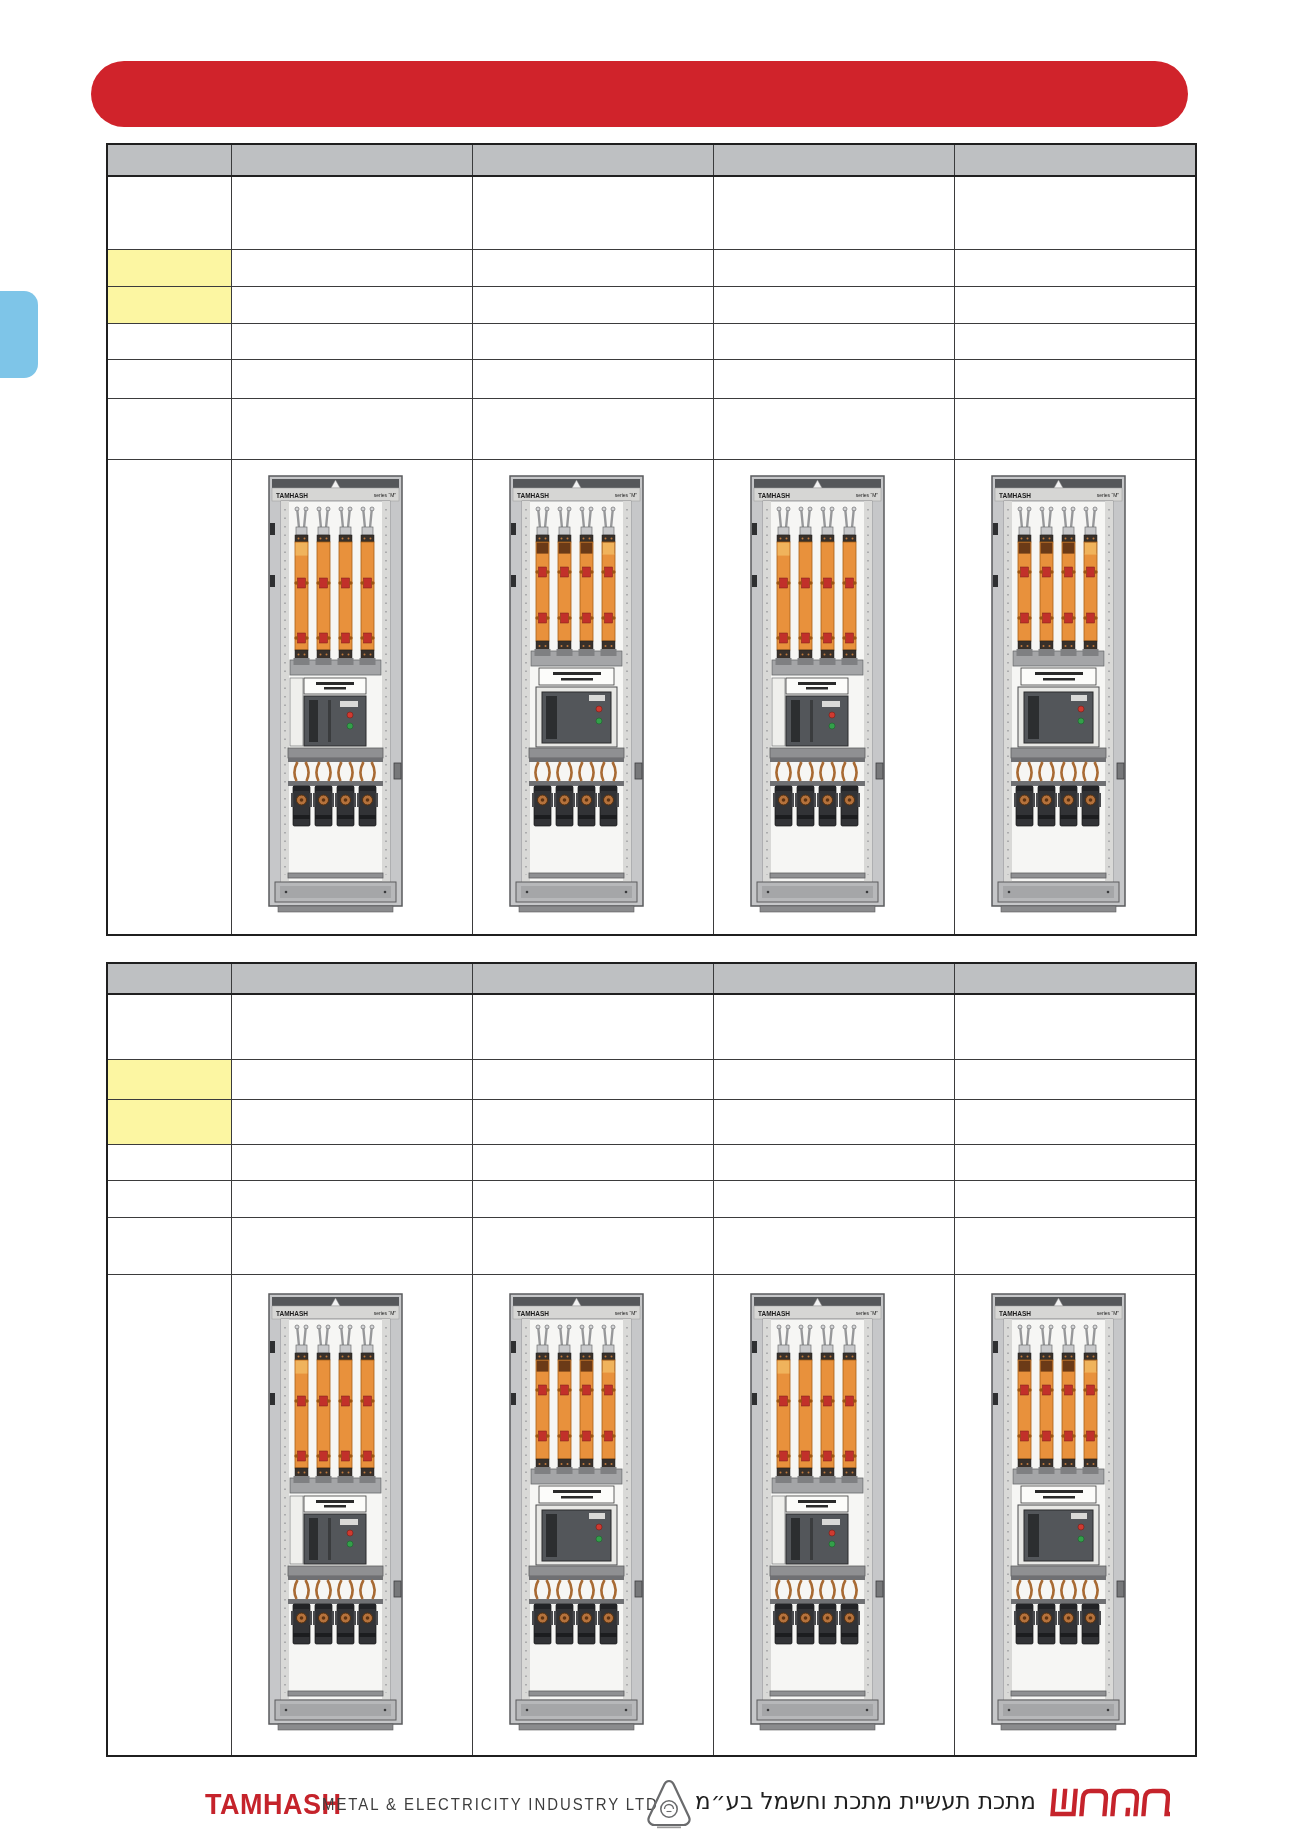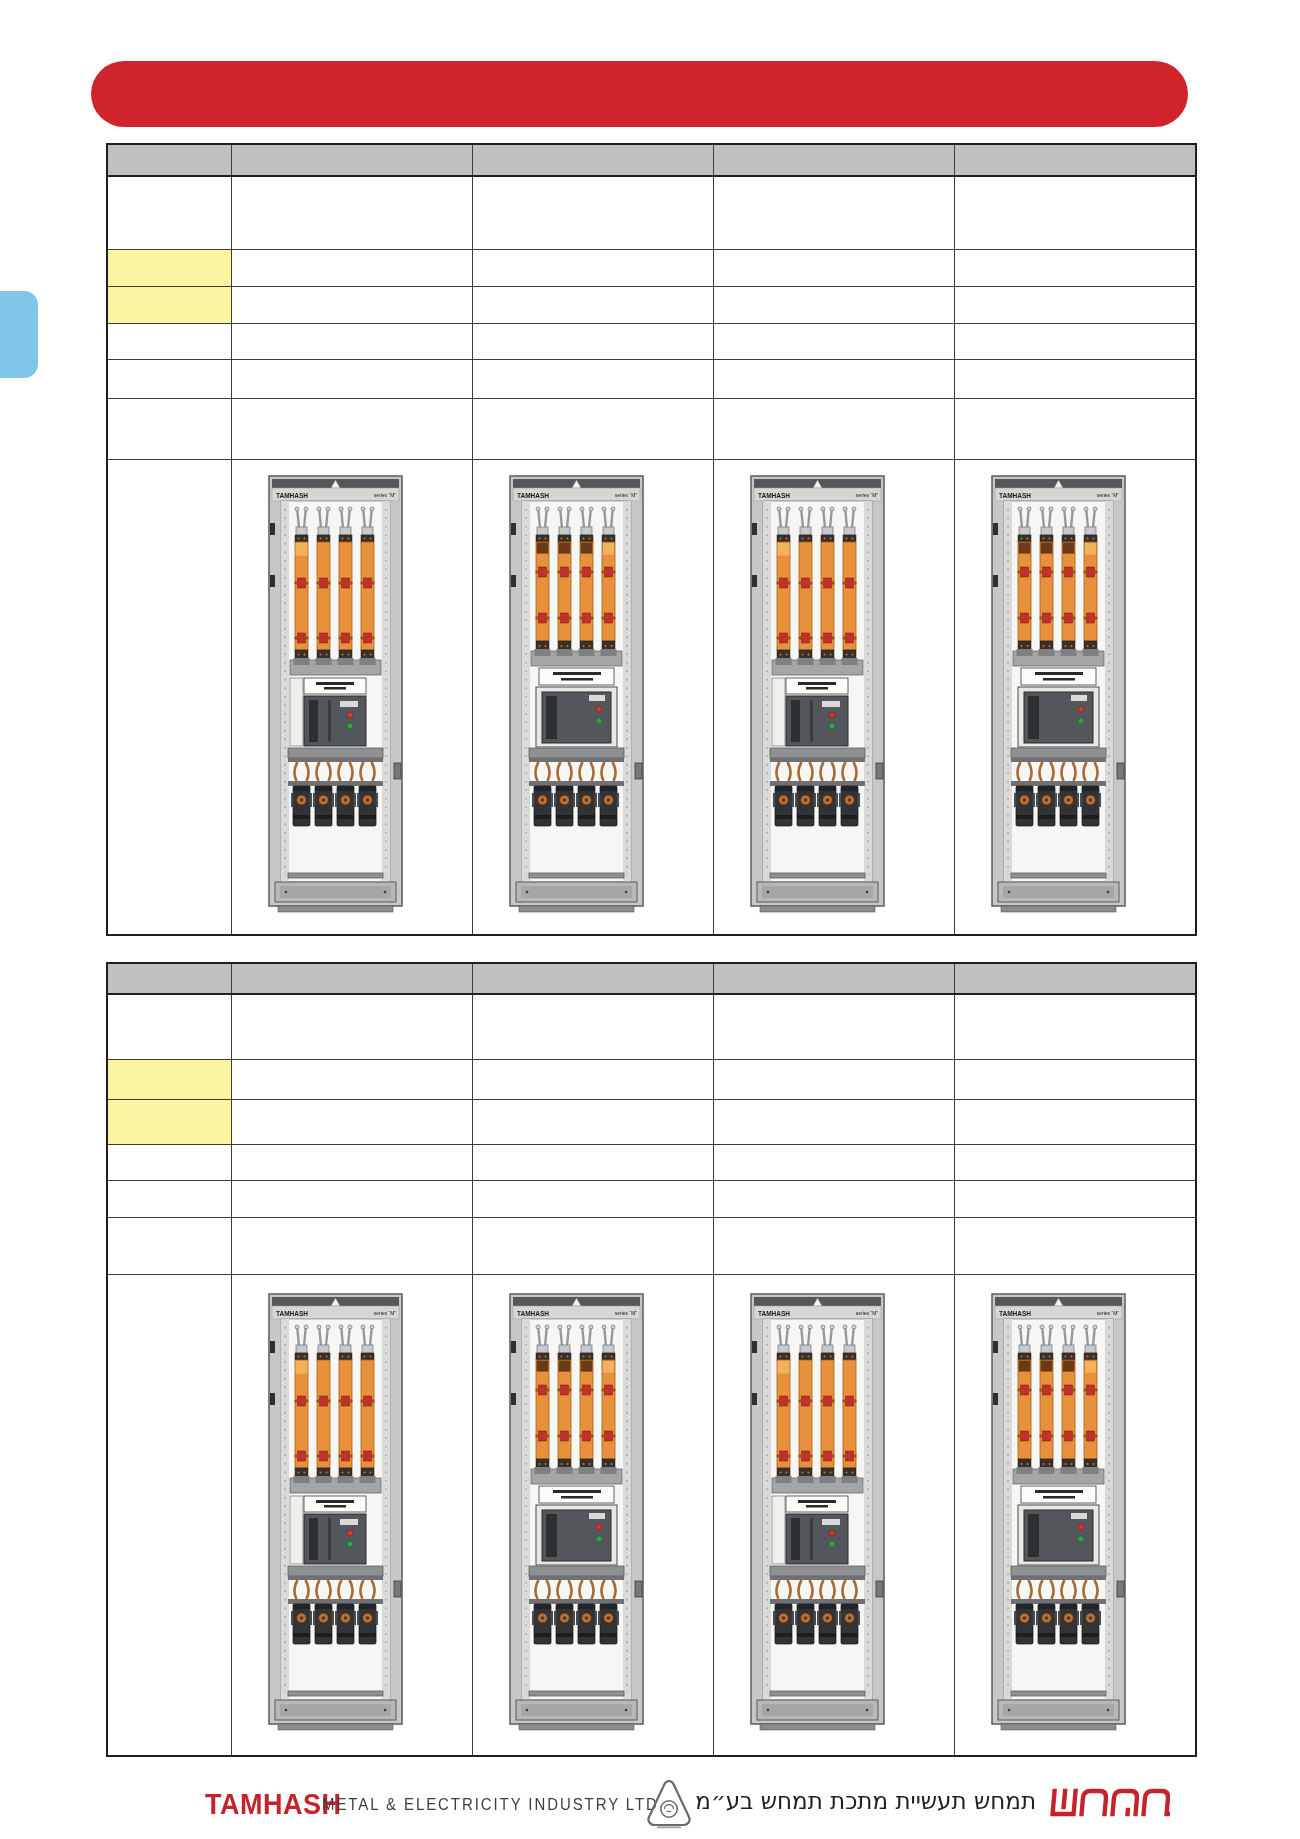--- a/index.html
+++ b/index.html
@@ -380,21 +380,21 @@
 <div class="footer">
   <div class="f-logo-en">TAMHASH</div>
   <div class="f-co-en">METAL &amp; ELECTRICITY INDUSTRY LTD</div>
   <svg class="f-std" viewBox="0 0 50 52">
     <path class="std-line" stroke-width="2.2" d="M25,3 C27,3 28.7,4.2 29.6,6.2 L45,39 C46.8,42.8 44,47 39.8,47 L10.2,47 C6,47 3.2,42.8 5,39 L20.4,6.2 C21.3,4.2 23,3 25,3 Z"></path>
     <circle class="std-line" stroke-width="1.6" cx="25" cy="31" r="8.2"></circle>
     <path class="std-line" stroke-width="1.3" d="M20.5,31 a4.5,4.5 0 0 1 9,0"></path>
     <path class="std-line" stroke-width="1.1" d="M22.5,33.5 h5"></path>
     <rect x="13" y="48.5" width="24" height="1.7" fill="#9a9a9a"></rect>
   </svg>
-  <div class="f-co-he">תמחש תעשיית מתכת תמחש בע״מ</div>
+  <div class="f-co-he">מתכת תעשיית מתכת וחשמל בע״מ</div>
   <svg class="f-logo-he" viewBox="0 0 122 34">
     <g class="heb-logo" transform="skewX(-5) translate(4,0)">
       <path d="M3,5 L3,28 L24,28 L24,5 M13.5,5 L13.5,21"></path>
       <path d="M32,28 L32,12 Q32,5 39,5 L48,5 Q55,5 55,12 L55,28"></path>
       <path d="M63,28 L63,12 Q63,5 70,5 L79,5 Q86,5 86,12 L86,28 M78,24 L78,28"></path>
       <path d="M94,28 L94,12 Q94,5 101,5 L110,5 Q117,5 117,12 L117,28 L121,28"></path>
     </g>
   </svg>
 </div>
 

